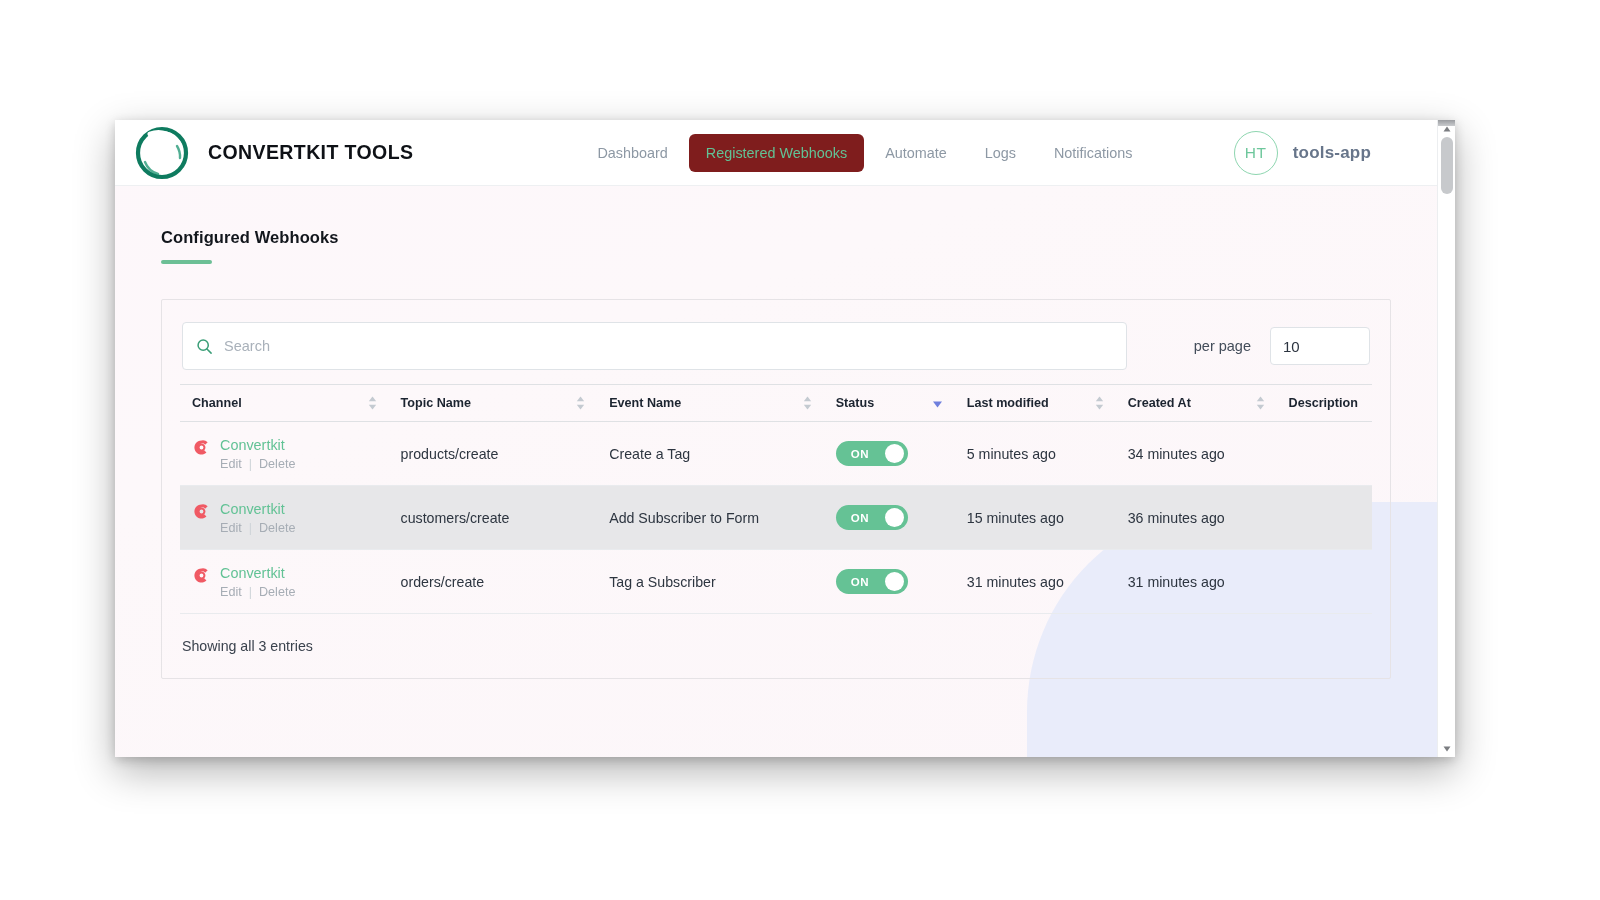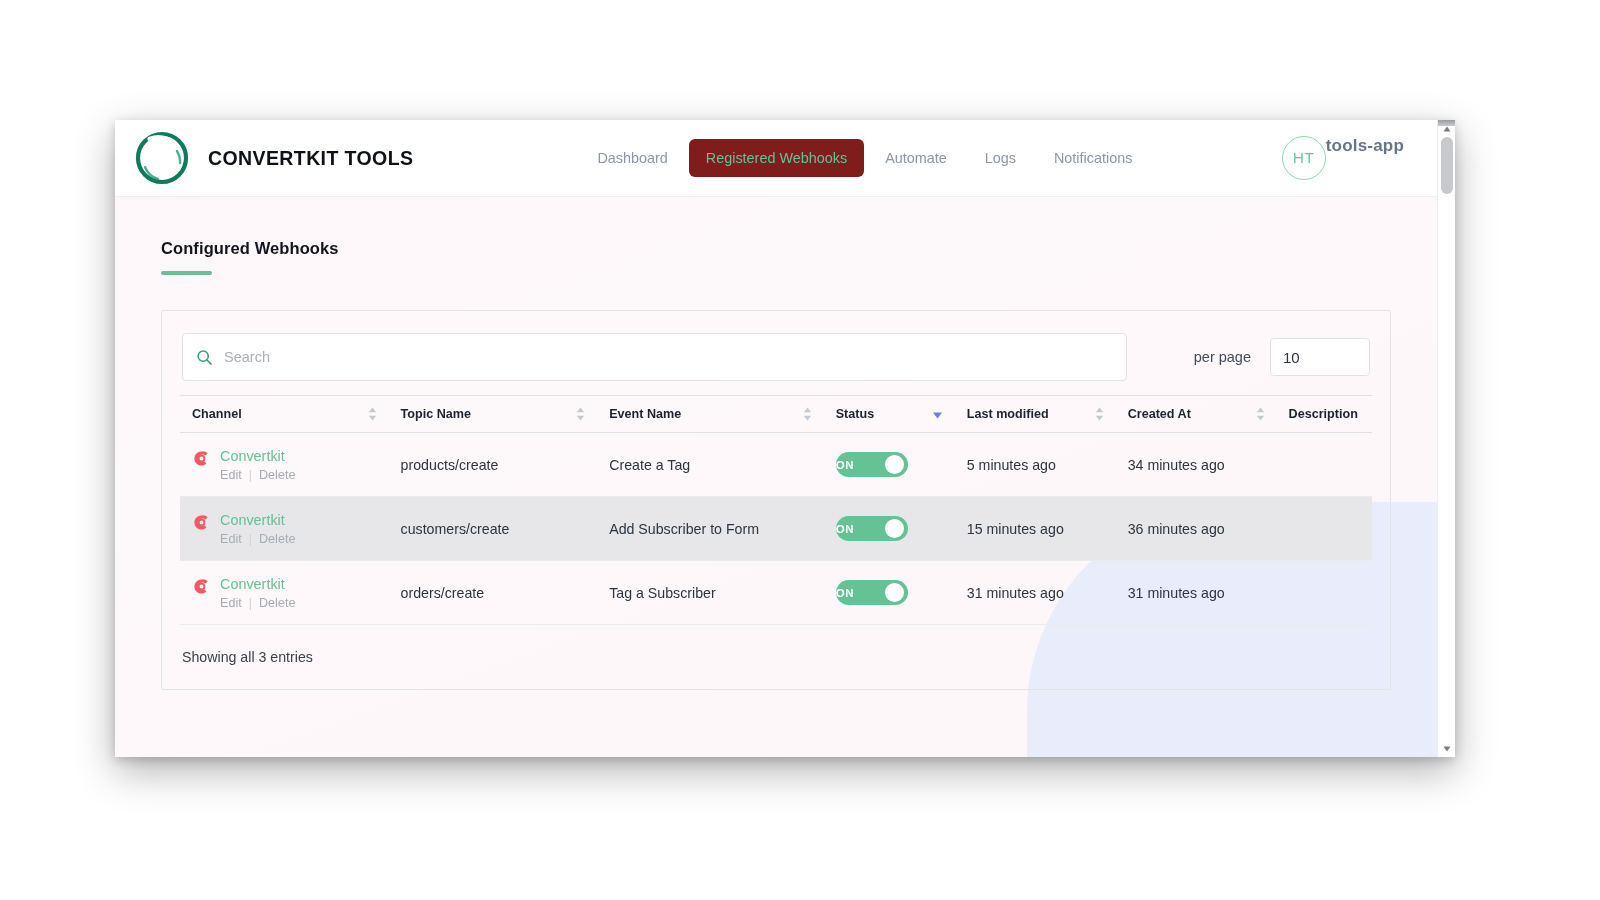--- a/index.html
+++ b/index.html
@@ -44,21 +44,21 @@
     background: #e9ecfa;
     border-radius: 190px 0 0 0 / 190px 0 0 0;
     border-top-left-radius: 210px;
     pointer-events: none;
   }
 
   
   #app-header {
     position: relative;
     z-index: 3;
-    height: 77px;
+    height: 66px;
     background: #ffffff;
     display: flex;
     align-items: center;
     padding: 0 0 0 18px;
     border-bottom: 1px solid #eef0f2;
   }
 
   #brand { display: flex; align-items: center; gap: 17px; }
 
   #brand-logo { width: 58px; height: 58px; flex: none; display:block; }
@@ -85,23 +85,24 @@
     white-space: nowrap;
     cursor: pointer;
   }
   .nav-item.active {
     background: #7f1d1d;
     color: #62c295;
   }
 
   #user-area {
     margin-left: auto;
-    margin-right: 33px;
-    display: flex;
-    align-items: flex-start;
+    margin-right: 66px;
+    display: flex;
+    align-items: center;
+    gap: 15px;
   }
   #user-avatar {
     width: 44px; height: 44px;
     border-radius: 50%;
     border: 1.6px solid #8ed6b0;
     display: flex; align-items: center; justify-content: center;
     font-size: 15.5px;
     color: #6ec79c;
     letter-spacing: 0.5px;
   }
@@ -250,20 +251,21 @@
     align-items: center;
     justify-content: space-between;
     padding: 0 4px 0 0;
     cursor: pointer;
   }
   .toggle-text {
     font-size: 11.5px;
     font-weight: bold;
     color: #ffffff;
     letter-spacing: 0.6px;
+    margin-left: 15px;
   }
   .toggle-knob {
     width: 19px; height: 19px;
     border-radius: 50%;
     background: #ffffff;
   }
 
   #table-footer {
     margin-top: 24px;
     padding-left: 2px;

